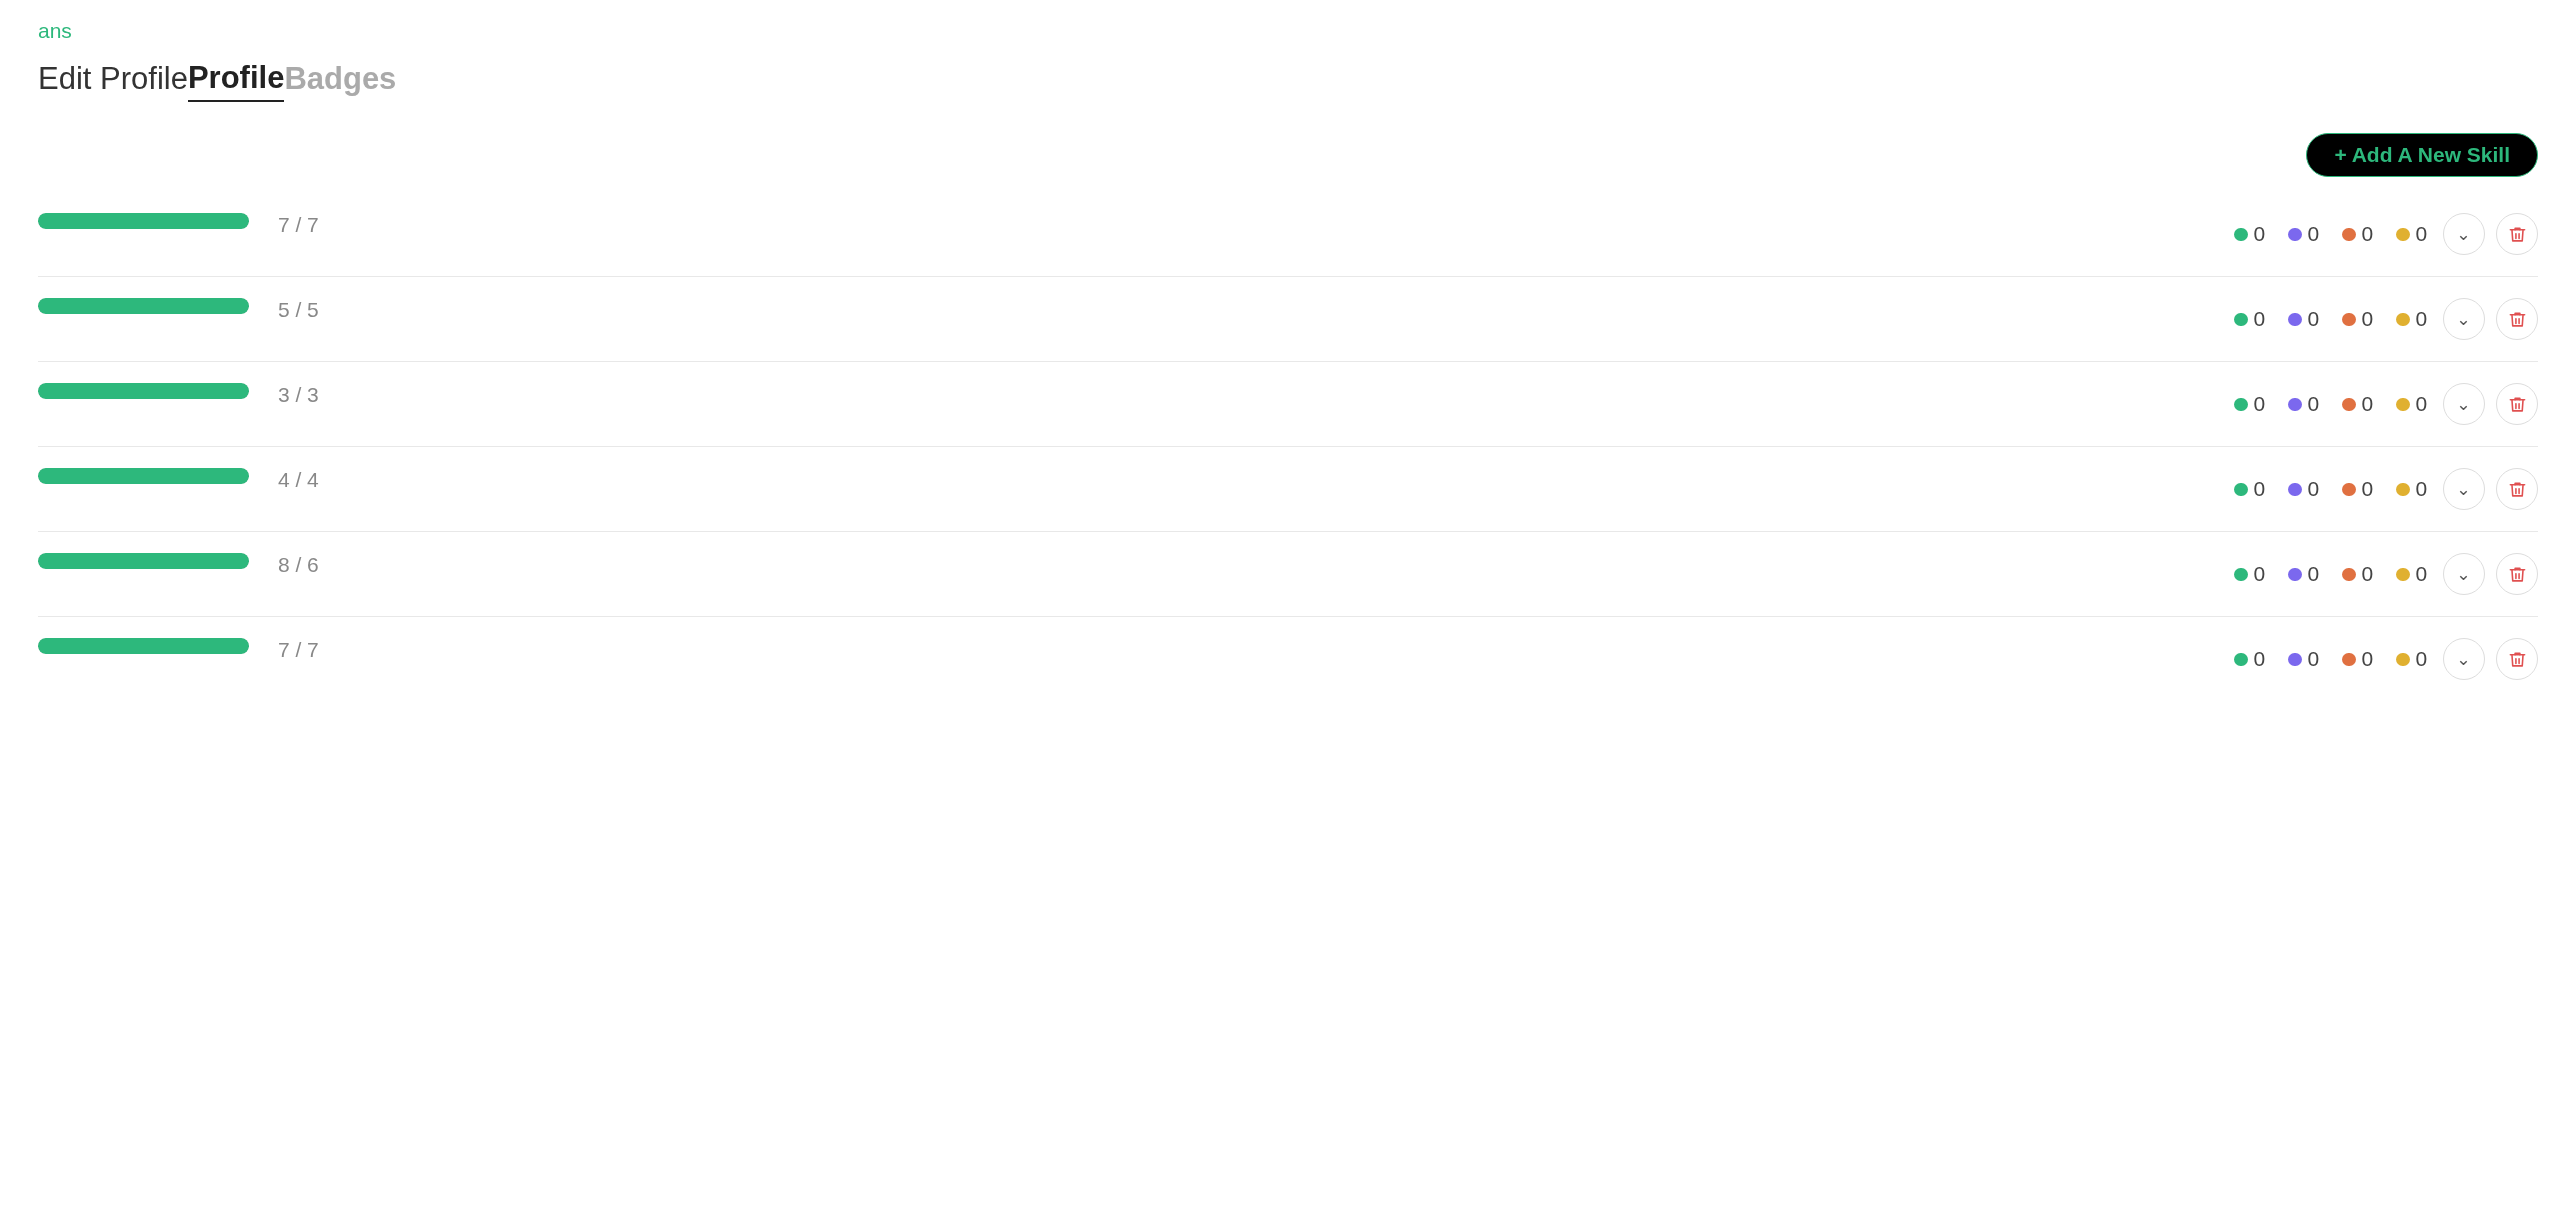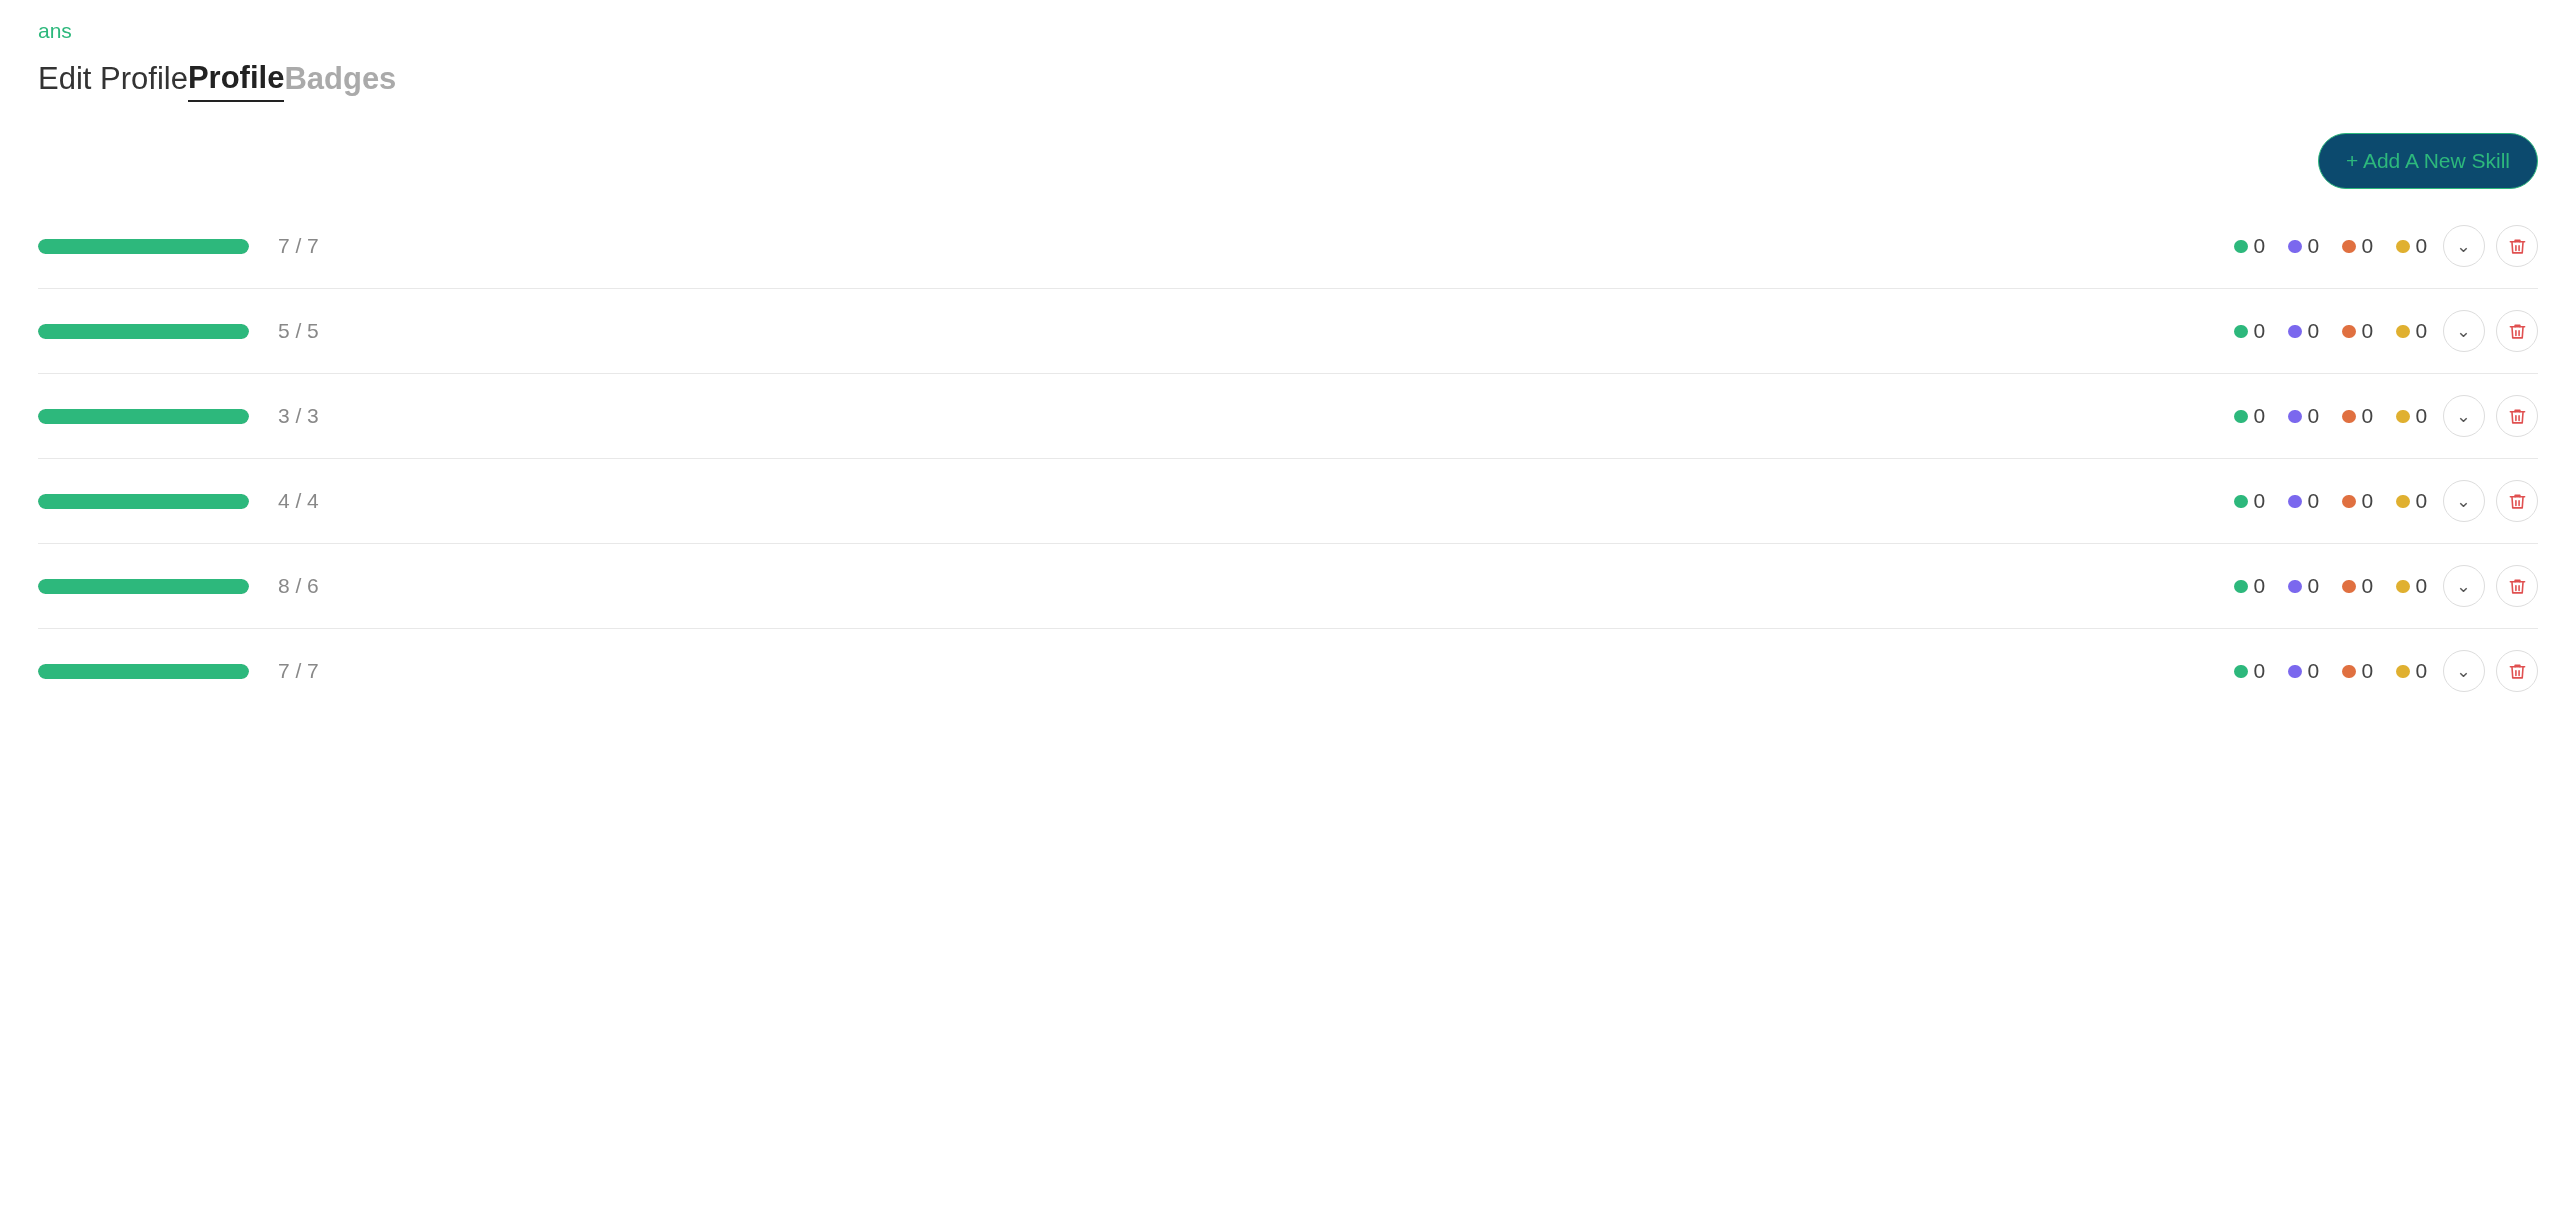--- a/index.html
+++ b/index.html
@@ -37,34 +37,33 @@
     .tab.edit-profile {
       color: #333;
       font-weight: 400;
     }
     .toolbar {
       display: flex;
       justify-content: flex-end;
       margin-bottom: 15.4px;
     }
     .add-skill-btn {
-      background: #0c4a6e;
+      background: #000000;
       border: 1.9px solid #2db87c;
       color: #2db87c;
-      padding: 15px 27px;
+      padding: 9px 27px;
       border-radius: 48px;
       font-size: 21px;
       cursor: pointer;
-      font-weight: 400;
+      font-weight: 700;
       position: relative;
     }
     .skill-list { width: 100%; }
     .skill-row {
       display: flex;
-      align-items: center;
       padding: 21px 0;
       border-bottom: 1px solid #e8e8e8;
       gap: 15.4px;
     }
     .skill-row:last-child { border-bottom: none; }
     .progress-bar-container {
       width: 211px;
       flex-shrink: 0;
     }
     .progress-bar-bg {

